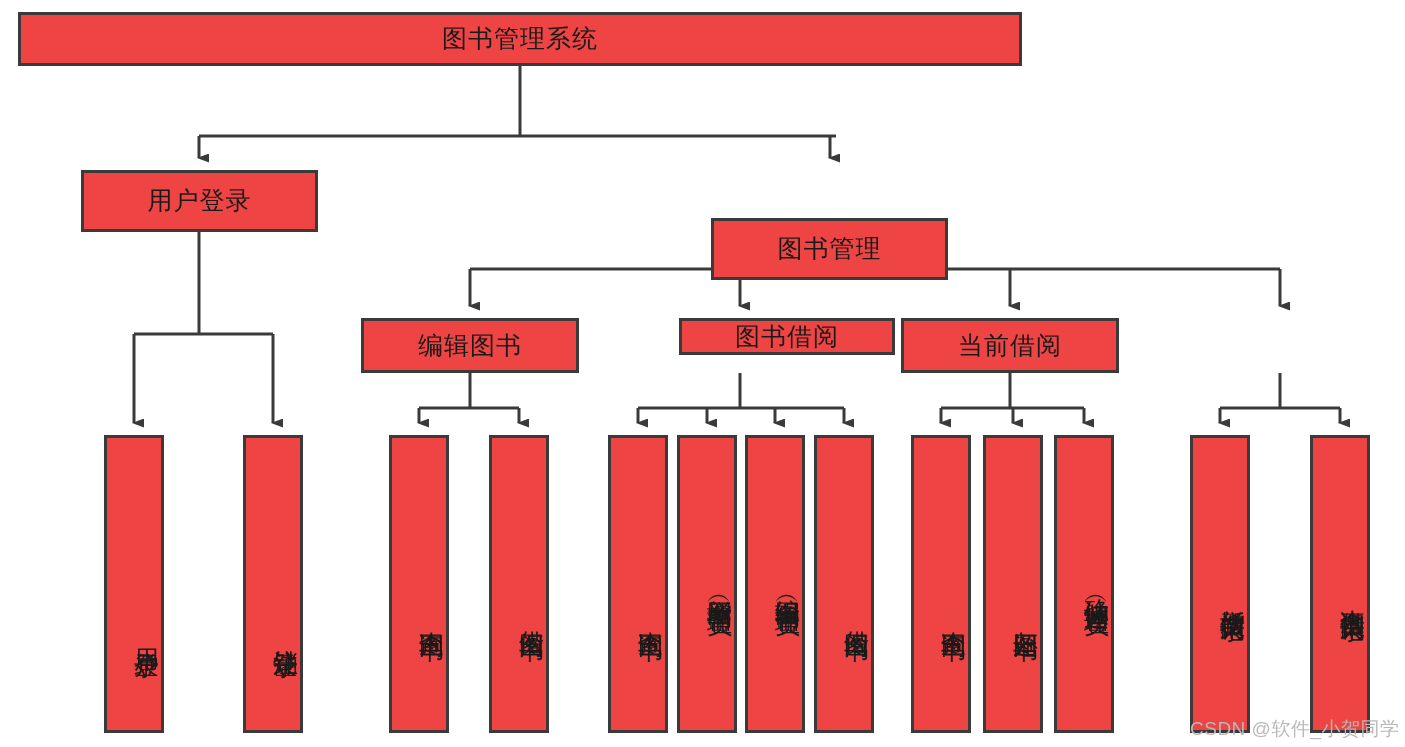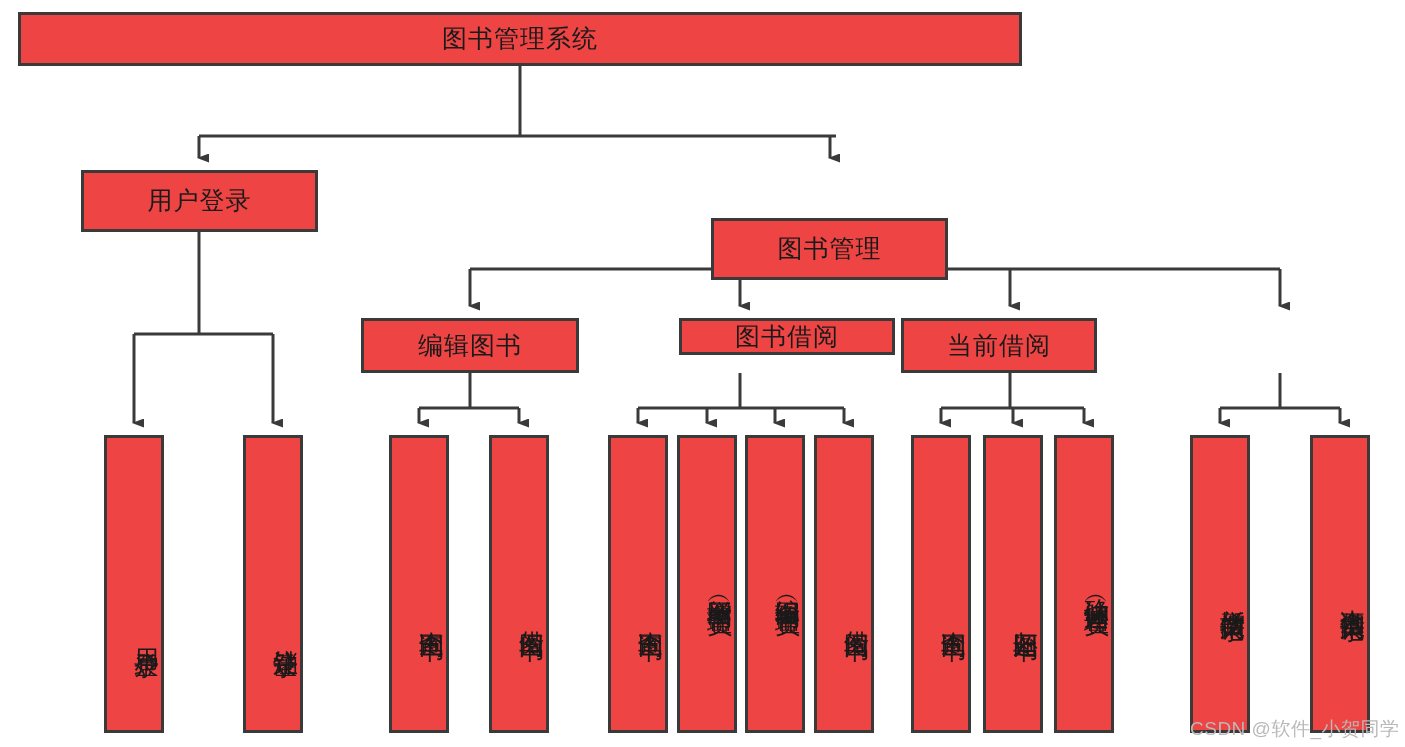--- a/index.html
+++ b/index.html
@@ -129,21 +129,21 @@
   <div class="node node-h" style="left:711px; top:170px; width:237px; height:62px;margin-top:48px;">
     <span>图书管理</span>
   </div>
 
   <div class="node node-h" style="left:361px; top:318px; width:218px; height:55px;">
     <span>编辑图书</span>
   </div>
   <div class="node node-h" style="left:632px; top:318px; width:216px; height:37px;margin-left:47px;">
     <span>图书借阅</span>
   </div>
-  <div class="node node-h" style="left:901px; top:318px; width:196px; height:55px;">
+  <div class="node node-h" style="left:901px; top:318px; width:218px; height:55px;">
     <span>当前借阅</span>
   </div>
 
   <div class="node node-v top-pad-lg" style="left:104px; top:435px; width:60px; height:298px;">
     <span>用户登录</span>
   </div>
   <div class="node node-v top-pad-lg" style="left:243px; top:435px; width:60px; height:298px;">
     <span>注销登录</span>
   </div>
 

